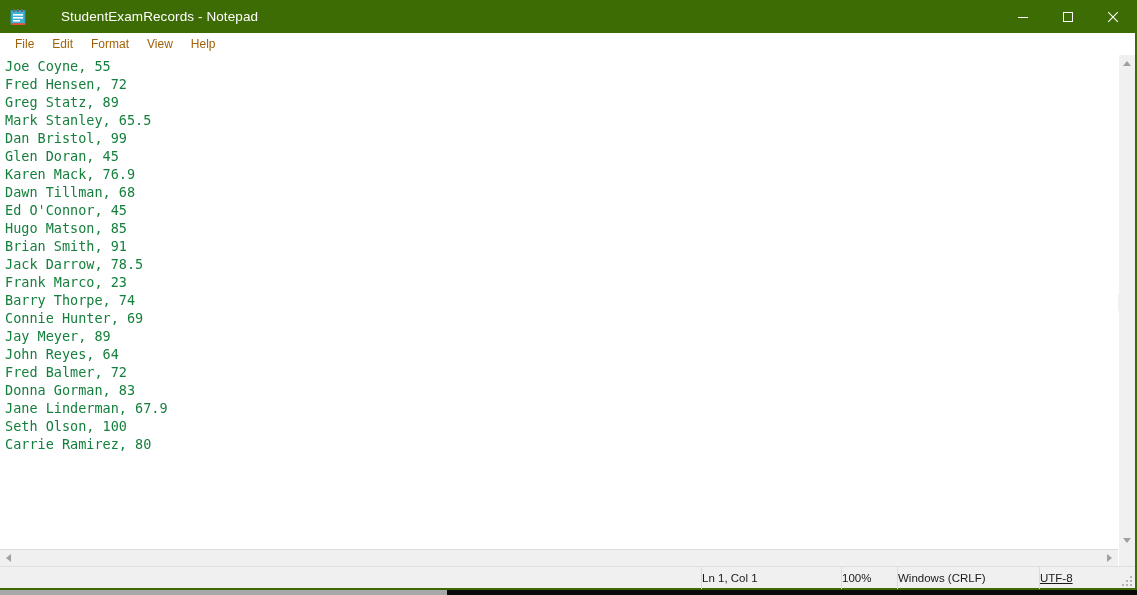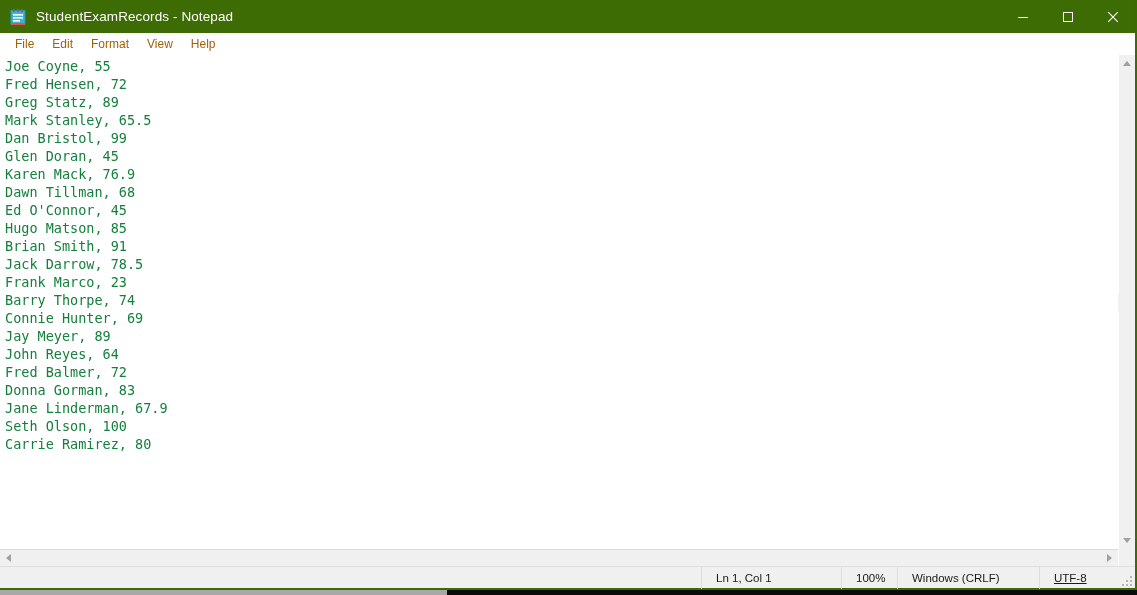--- a/index.html
+++ b/index.html
@@ -46,20 +46,21 @@
     margin-right: 9px;
     position: relative;
     flex: 0 0 auto;
   }
   .title-text {
     color: #ffffff;
     font-size: 13.5px;
     font-family: "Liberation Sans", sans-serif;
     letter-spacing: 0.1px;
     white-space: nowrap;
+    margin-left: 25px;
   }
   .win-controls {
     position: absolute;
     right: 0;
     top: 0;
     height: 33px;
     display: flex;
   }
   .win-btn {
     width: 45px;
@@ -182,21 +183,20 @@
     color: #1a1a1a;
     position: relative;
     box-sizing: border-box;
   }
   .status-spacer { flex: 1 1 auto; }
   .status-cell {
     height: 22px;
     display: flex;
     align-items: center;
     border-left: 1px solid #dcdcdc;
-    padding-left: 14px;
     box-sizing: border-box;
     white-space: nowrap;
     font-family: "Liberation Sans", sans-serif;
   }
   .cell-ln   { width: 140px; }
   .cell-zoom { width: 56px; }
   .cell-eol  { width: 142px; }
   .cell-enc  { width: 96px; text-decoration: underline; }
   .grip {
     position: absolute;

